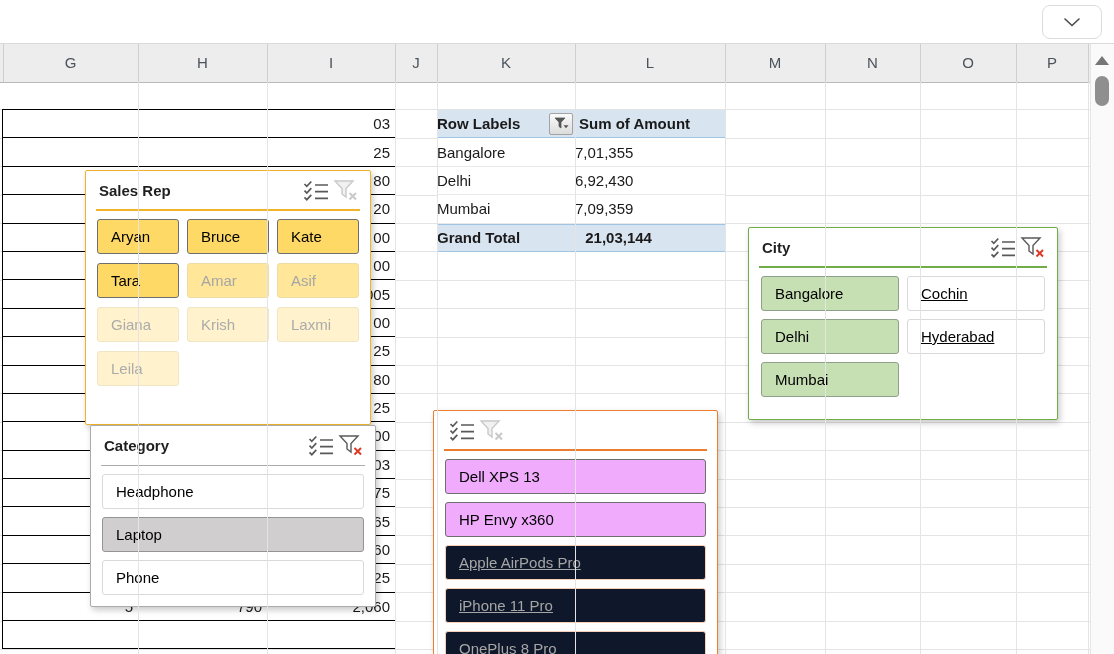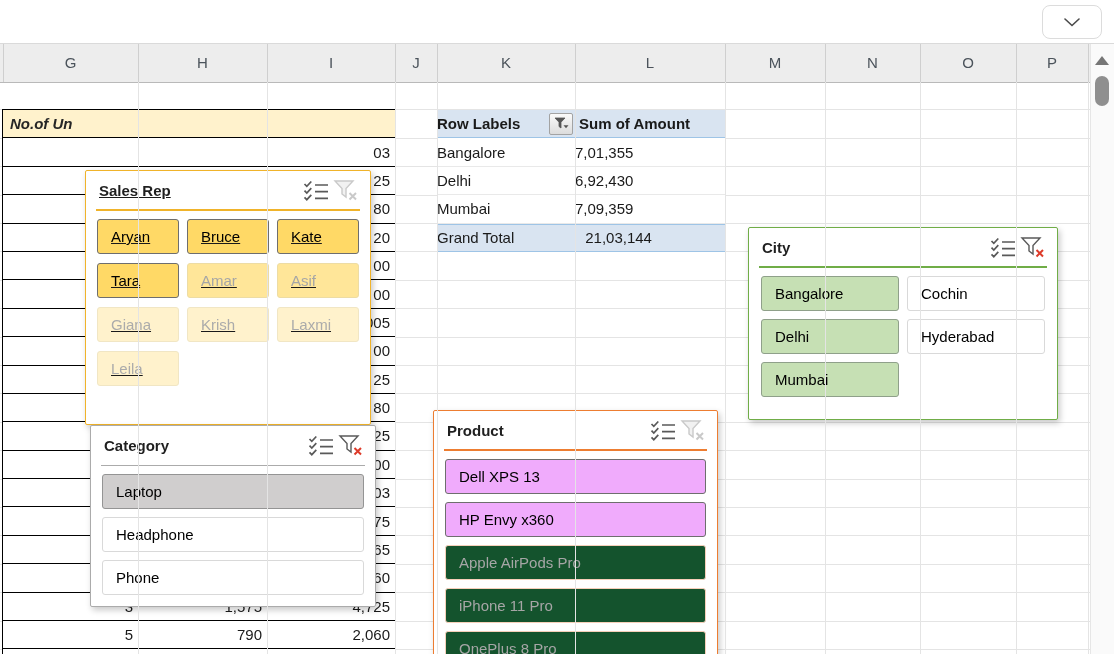--- a/index.html
+++ b/index.html
@@ -24,61 +24,61 @@
   
   .ltable{position:absolute;left:2px;top:27px;border-collapse:collapse;table-layout:fixed;width:393px;background:#fff;}
   .ltable td{border:1px solid #000;font-size:15px;padding:0 5px 0 0;text-align:right;background:#fff;
              overflow:hidden;white-space:nowrap;}
   .ltable td.lt-head{background:#FFF2CC;text-align:left;font-weight:bold;font-style:italic;padding-left:7px;color:#262626;}
 
   
   .pivot{position:absolute;left:437px;top:28px;width:288px;font-size:15px;}
   .p-row{display:flex;height:28.4px;align-items:center;box-sizing:border-box;background:#fff;}
   .p-head{background:#D9E4F1;border-bottom:1px solid #9EC4E6;font-weight:bold;}
-  .p-total{background:#D9E4F1;border-top:1px solid #9EC4E6;border-bottom:1px solid #9EC4E6;font-weight:normal;gap:20px;}
+  .p-total{background:#D9E4F1;border-top:1px solid #9EC4E6;border-bottom:1px solid #9EC4E6;font-weight:bold;gap:20px;}
   .p-data{border-bottom:1px solid #E9E9E9;}
   .p-label{width:138px;display:flex;align-items:center;box-sizing:border-box;}
   .p-value{width:150px;text-align:left;padding-right:6px;box-sizing:border-box;}
   .pfilter{width:22px;height:20px;margin-left:auto;margin-right:2px;border:1px solid #A3A3A3;border-radius:2px;
            background:linear-gradient(#FAFAFA,#DCDCDC);display:flex;align-items:center;justify-content:center;cursor:pointer;}
 
   
   .slicer{position:absolute;background:#fff;border:1px solid;border-radius:2px;box-shadow:2px 3px 6px rgba(0,0,0,.22);box-sizing:border-box;}
   .sl-head{height:38px;display:flex;align-items:center;padding:0 9px 0 13px;}
   .sl-title{flex:1;font-weight:bold;font-size:15px;color:#1f1f1f;}
   .sl-icon{width:30px;height:24px;display:flex;align-items:center;justify-content:center;cursor:pointer;}
   .sl-sep{height:2px;margin:0 10px;}
   .sl-items{display:grid;padding:8px 11px 0 11px;}
   .sl-btn{height:35px;border:1px solid;border-radius:3px;display:flex;align-items:center;padding-left:13px;
           font-size:15px;cursor:pointer;box-sizing:border-box;white-space:nowrap;overflow:hidden;}
 
-  #slicer-sales_rep{left:85px;top:88px;width:286px;height:255px;border-color:#F0B32A;text-decoration:underline;}
+  #slicer-sales_rep{left:85px;top:88px;width:286px;height:255px;border-color:#F0B32A;}
   #slicer-sales_rep .sl-sep{background:#F0B32A;}
   #slicer-sales_rep .sl-items{grid-template-columns:repeat(3,1fr);gap:9px 8px;}
   .sales_rep-selected{background:#FFD966;border-color:#6E6E6E;color:#000;}
   .sales_rep-data{background:#FFE699;border-color:#EDDCA4;color:#A6A6A6;}
   .sales_rep-nodata{background:#FFF2CC;border-color:#F1E6C4;color:#ABABAB;}
 
   #slicer-category{left:90px;top:343px;width:286px;height:182px;border-color:#ABABAB;}
   #slicer-category .sl-sep{background:#ABABAB;height:1px;margin-top:1px;}
   #slicer-category .sl-items{grid-template-columns:1fr;gap:8px;}
   .category-selected{background:#D0CECE;border-color:#949494;color:#000;}
   .category-unselected{background:#fff;border-color:#D9D9D9;color:#000;}
 
   #slicer-product{left:433px;top:328px;width:285px;height:312px;border-color:#ED7D31;}
   #slicer-product .sl-sep{background:#ED7D31;}
   #slicer-product .sl-items{grid-template-columns:1fr;gap:8px;}
   .product-selected{background:#f0abfc;border-color:#6E6E6E;color:#000;}
-  .product-nodata{background:#14532d;border-color:#F6CFB9;color:#A6A6A6;}
+  .product-nodata{background:#0f172a;border-color:#F6CFB9;color:#A6A6A6;text-decoration:underline;}
 
   #slicer-city{left:748px;top:145px;width:310px;height:193px;border-color:#70AD47;}
   #slicer-city .sl-sep{background:#70AD47;}
   #slicer-city .sl-items{grid-template-columns:repeat(2,1fr);gap:8px;padding:8px 12px 0 12px;}
   .city-selected{background:#C6E0B4;border-color:#8FA08A;color:#000;}
-  .city-unselected{background:#fff;border-color:#D9D9D9;color:#000;}
+  .city-unselected{background:#fff;border-color:#D9D9D9;color:#000;text-decoration:underline;}
 
   
   .vscroll{position:absolute;left:1090px;top:44px;width:24px;height:610px;background:#FAFAFA;border-left:1px solid #E6E6E6;box-sizing:border-box;}
   .vs-up{position:absolute;top:12px;left:4px;width:0;height:0;border-left:7px solid transparent;border-right:7px solid transparent;border-bottom:9px solid #767676;cursor:pointer;}
   .vs-thumb{position:absolute;top:32px;left:4px;width:14px;height:30px;border-radius:7px;background:#8F8F8F;cursor:pointer;}
 </style>
 </head>
 <body>
 
 <div class="screen">
@@ -117,23 +117,20 @@
 
   <div class="sheet" id="sheet">
     <table class="ltable" id="ltable">
       <colgroup>
           <col style="width:136px">
           <col style="width:129px">
           <col style="width:128px">
         </colgroup>
     <tbody>
           <tr style="height: 28.4px;">
-            <td colspan="3" class="lt-head">No.of Un</td>
-          </tr>
-          <tr style="height: 28.4px;">
             <td></td>
             <td></td>
             <td>03</td>
           </tr>
           <tr style="height: 28.4px;">
             <td></td>
             <td></td>
             <td>25</td>
           </tr>
           <tr style="height: 28.4px;">
@@ -279,21 +276,20 @@
         <div class="sl-items">
           <div class="sl-btn city-selected">Bangalore</div>
           <div class="sl-btn city-unselected">Cochin</div>
           <div class="sl-btn city-selected">Delhi</div>
           <div class="sl-btn city-unselected">Hyderabad</div>
           <div class="sl-btn city-selected">Mumbai</div>
         </div>
       </div>
     <div class="slicer" id="slicer-product">
         <div class="sl-head">
-          <span class="sl-title">Product</span>
           <span class="sl-icon">
             <svg width="27" height="21" viewBox="0 0 27 21">
               <g fill="none" stroke="#595959" stroke-width="1.7">
                 <path d="M1.5 4l2.3 2.3L8.3 1.5"></path>
                 <path d="M1.5 10.7l2.3 2.3L8.3 8.2"></path>
                 <path d="M1.5 17.4l2.3 2.3L8.3 14.9"></path>
                 <path d="M12 5h13M12 11.7h13M12 18.4h13"></path>
               </g>
             </svg>
           </span>
@@ -362,22 +358,22 @@
           </span>
           <span class="sl-icon">
             <svg width="26" height="22" viewBox="0 0 26 22">
               <path d="M2 2h18l-7 7.5V18l-4-3V9.5L2 2z" fill="#fff" stroke="#595959" stroke-width="1.4"></path>
               <path d="M16.5 14l6.5 6.5M23 14l-6.5 6.5" stroke="#DD3B2A" stroke-width="2"></path>
             </svg>
           </span>
         </div>
         <div class="sl-sep"></div>
         <div class="sl-items">
+          <div class="sl-btn category-unselected">Headphone</div>
           <div class="sl-btn category-selected">Laptop</div>
-          <div class="sl-btn category-unselected">Headphone</div>
           <div class="sl-btn category-unselected">Phone</div>
         </div>
       </div>
   <div class="vline" style="left: 138px;"></div>
       <div class="vline" style="left: 267px;"></div>
       <div class="vline" style="left: 395px;"></div>
       <div class="vline" style="left: 437px;"></div>
       <div class="vline" style="left: 575px;"></div>
       <div class="vline" style="left: 725px;"></div>
       <div class="vline" style="left: 825px;"></div>

